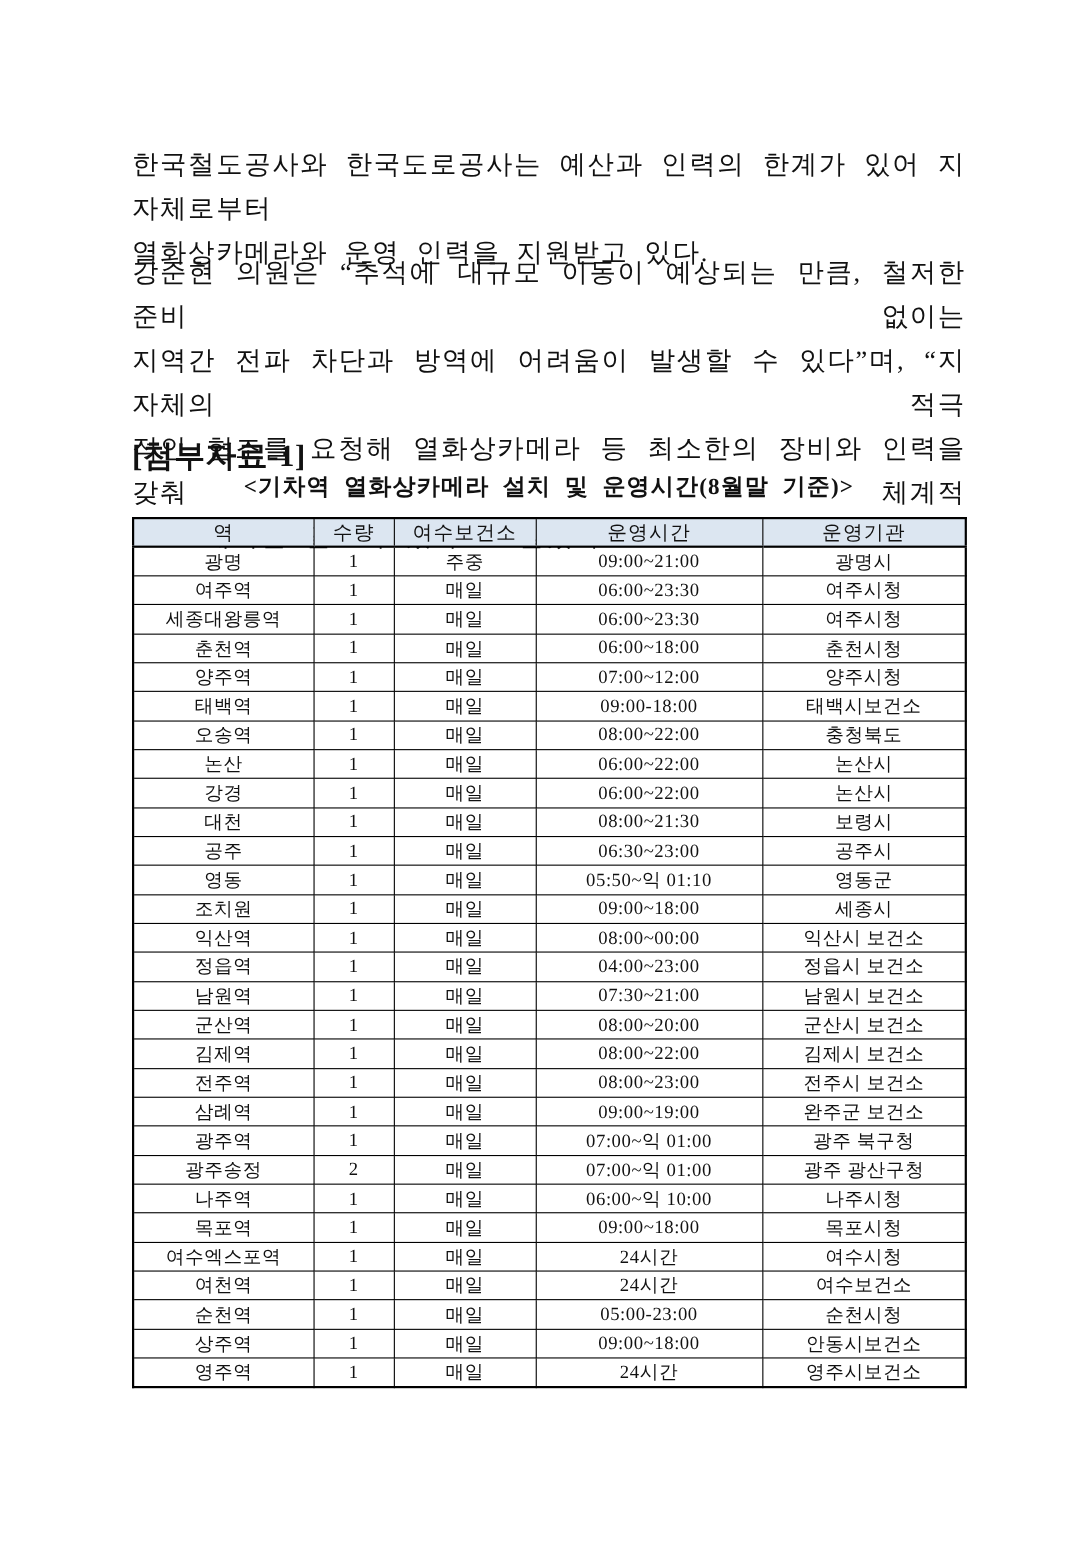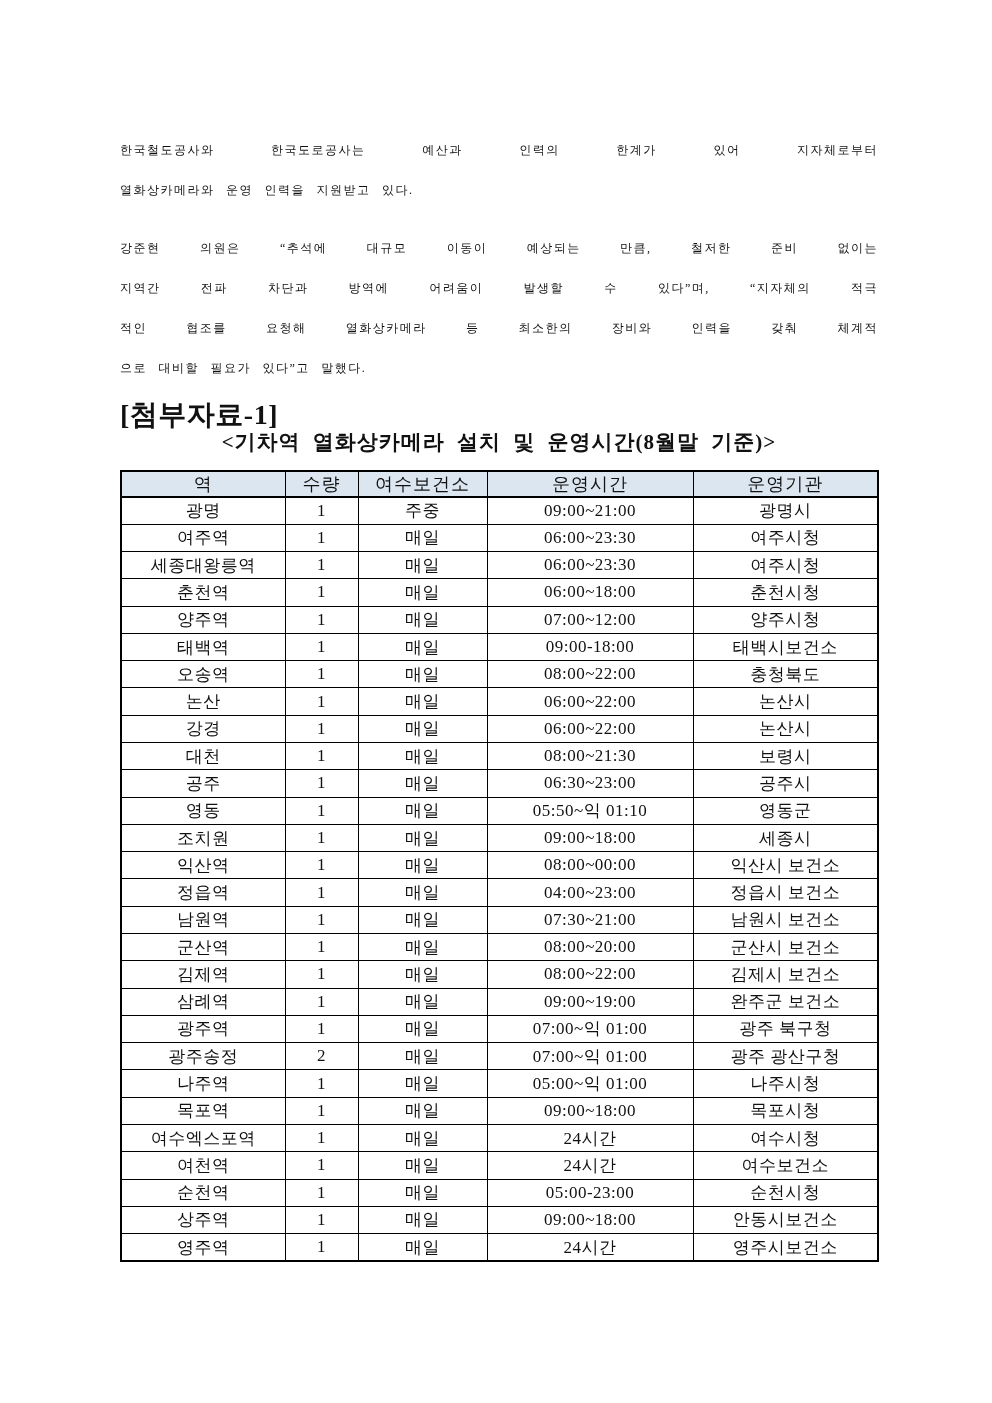--- a/index.html
+++ b/index.html
@@ -15,21 +15,21 @@
     height: 1403px;
     background: var(--page-bg);
     color: var(--text-color);
     font-family: "Liberation Serif", "DejaVu Serif", serif;
     position: relative;
     overflow: hidden;
   }
   .content-block { position: absolute; left: 120px; width: 758px; }
 
   .para {
-    font-size: 12px;
+    font-size: 24px;
     line-height: 40px;
     letter-spacing: 1.5px;
     word-spacing: 7px;
   }
   .para .line { text-align: justify; text-align-last: justify; }
   .para .line.last { text-align-last: left; }
 
   .paragraph-1 { top: 130px; }
   .paragraph-2 { top: 228px; }
 
@@ -240,20 +240,27 @@
         <td>군산시 보건소</td>
       </tr>
       <tr>
         <td>김제역</td>
         <td>1</td>
         <td>매일</td>
         <td>08:00~22:00</td>
         <td>김제시 보건소</td>
       </tr>
       <tr>
+        <td>전주역</td>
+        <td>1</td>
+        <td>매일</td>
+        <td>08:00~23:00</td>
+        <td>전주시 보건소</td>
+      </tr>
+      <tr>
         <td>삼례역</td>
         <td>1</td>
         <td>매일</td>
         <td>09:00~19:00</td>
         <td>완주군 보건소</td>
       </tr>
       <tr>
         <td>광주역</td>
         <td>1</td>
         <td>매일</td>
@@ -264,21 +271,21 @@
         <td>광주송정</td>
         <td>2</td>
         <td>매일</td>
         <td>07:00~익 01:00</td>
         <td>광주 광산구청</td>
       </tr>
       <tr>
         <td>나주역</td>
         <td>1</td>
         <td>매일</td>
-        <td>05:00~익 01:00</td>
+        <td>06:00~익 10:00</td>
         <td>나주시청</td>
       </tr>
       <tr>
         <td>목포역</td>
         <td>1</td>
         <td>매일</td>
         <td>09:00~18:00</td>
         <td>목포시청</td>
       </tr>
       <tr>

